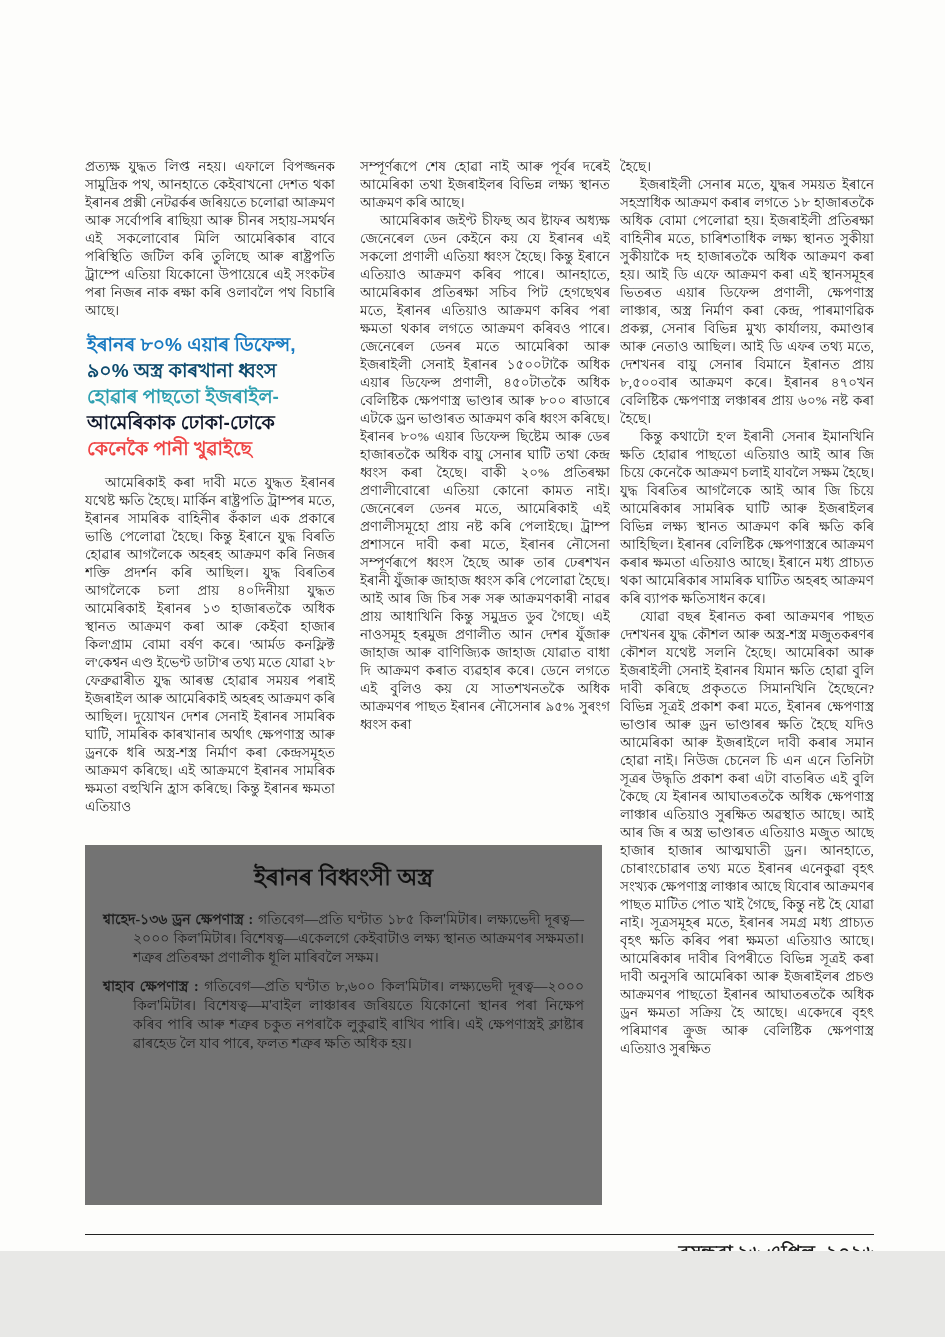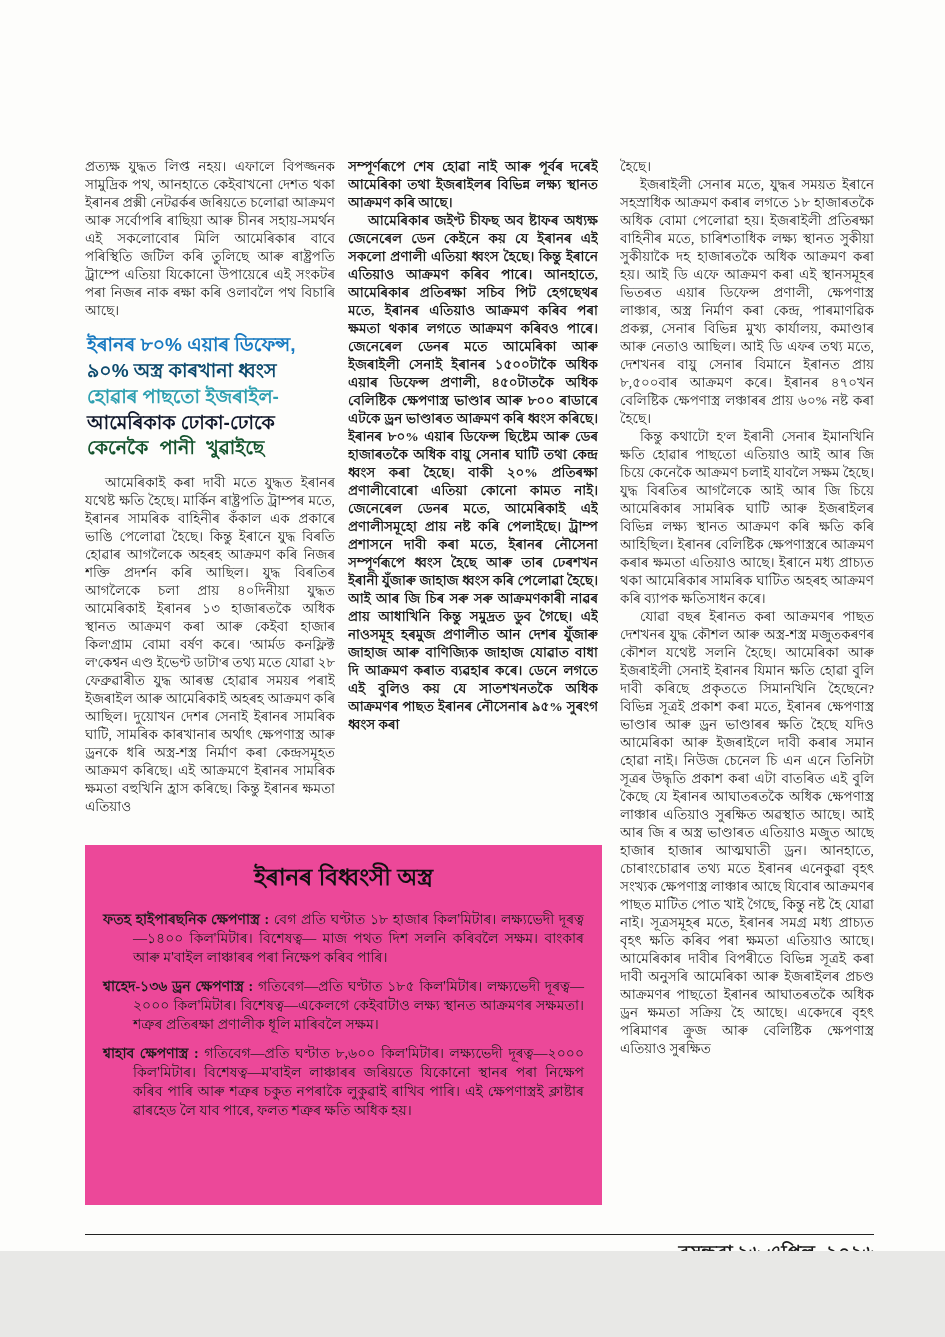--- a/index.html
+++ b/index.html
@@ -15,21 +15,21 @@
   .col{
     position:absolute;
     text-align:justify;
     font-size:13.5px;
     line-height:18px;
     overflow:hidden;
   }
   .col p{margin:0 0 0 0;}
   .col p.indent{text-indent:20px;}
   .col1{left:85px;top:158px;width:250px;height:682px;}
-  .col2{left:348px;top:158px;width:250px;height:682px;font-weight:bold;}
+  .col2{left:360px;top:158px;width:250px;height:682px;}
   .col3{left:620px;top:158px;width:254px;height:1086px;}
   .headline{
     margin:12px 2px 12px 2px;
     font-family:"Liberation Sans", sans-serif;
     font-weight:bold;
     font-size:19px;
     line-height:26px;
   }
   .hl-line{display:block;}
   .weapons-box{
@@ -91,42 +91,39 @@
 
 <div class="page">
 
   <div class="col col1">
     <p>প্ৰত্যক্ষ যুদ্ধত লিপ্ত নহয়। এফালে বিপজ্জনক সামুদ্ৰিক পথ, আনহাতে কেইবাখনো দেশত থকা ইৰানৰ প্ৰক্সী নেটৱৰ্কৰ জৰিয়তে চলোৱা আক্ৰমণ আৰু সৰ্বোপৰি ৰাছিয়া আৰু চীনৰ সহায়-সমৰ্থন এই সকলোবোৰ মিলি আমেৰিকাৰ বাবে পৰিস্থিতি জটিল কৰি তুলিছে আৰু ৰাষ্ট্ৰপতি ট্ৰাম্পে এতিয়া যিকোনো উপায়েৰে এই সংকটৰ পৰা নিজৰ নাক ৰক্ষা কৰি ওলাবলৈ পথ বিচাৰি আছে।</p>
     <div class="headline">
       <span class="hl-line" style="color: rgb(23, 121, 192);">ইৰানৰ ৮০% এয়াৰ ডিফেন্স,</span>
       <span class="hl-line" style="color: #0c4a6e;">৯০% অস্ত্ৰ কাৰখানা ধ্বংস</span>
       <span class="hl-line" style="color: rgb(45, 159, 176);">হোৱাৰ পাছতো ইজৰাইল-</span>
       <span class="hl-line" style="color: #0f172a;">আমেৰিকাক ঢোকা-ঢোকে</span>
-      <span class="hl-line" style="color: #14532d; font-family: Liberation Mono, monospace;">কেনেকৈ পানী খুৱাইছে</span>
+      <span class="hl-line" style="color: #ef4444;">কেনেকৈ পানী খুৱাইছে</span>
     </div>
     <p class="indent">আমেৰিকাই কৰা দাবী মতে যুদ্ধত ইৰানৰ যথেষ্ট ক্ষতি হৈছে। মাৰ্কিন ৰাষ্ট্ৰপতি ট্ৰাম্পৰ মতে, ইৰানৰ সামৰিক বাহিনীৰ কঁকাল এক প্ৰকাৰে ভাঙি পেলোৱা হৈছে। কিন্তু ইৰানে যুদ্ধ বিৰতি হোৱাৰ আগলৈকে অহৰহ আক্ৰমণ কৰি নিজৰ শক্তি প্ৰদৰ্শন কৰি আছিল। যুদ্ধ বিৰতিৰ আগলৈকে চলা প্ৰায় ৪০দিনীয়া যুদ্ধত আমেৰিকাই ইৰানৰ ১৩ হাজাৰতকৈ অধিক স্থানত আক্ৰমণ কৰা আৰু কেইবা হাজাৰ কিল'গ্ৰাম বোমা বৰ্ষণ কৰে। 'আৰ্মড কনফ্লিক্ট ল'কেশ্বন এণ্ড ইভেণ্ট ডাটা'ৰ তথ্য মতে যোৱা ২৮ ফেব্ৰুৱাৰীত যুদ্ধ আৰম্ভ হোৱাৰ সময়ৰ পৰাই ইজৰাইল আৰু আমেৰিকাই অহৰহ আক্ৰমণ কৰি আছিল। দুয়োখন দেশৰ সেনাই ইৰানৰ সামৰিক ঘাটি, সামৰিক কাৰখানাৰ অৰ্থাৎ ক্ষেপণাস্ত্ৰ আৰু ড্ৰনকে ধৰি অস্ত্ৰ-শস্ত্ৰ নিৰ্মাণ কৰা কেন্দ্ৰসমূহত আক্ৰমণ কৰিছে। এই আক্ৰমণে ইৰানৰ সামৰিক ক্ষমতা বহুখিনি হ্ৰাস কৰিছে। কিন্তু ইৰানৰ ক্ষমতা এতিয়াও</p>
   </div>
 
   <div class="col col2">
     <p>সম্পূৰ্ণৰূপে শেষ হোৱা নাই আৰু পূৰ্বৰ দৰেই আমেৰিকা তথা ইজৰাইলৰ বিভিন্ন লক্ষ্য স্থানত আক্ৰমণ কৰি আছে।</p>
     <p class="indent">আমেৰিকাৰ জইণ্ট চীফছ অব ষ্টাফৰ অধ্যক্ষ জেনেৰেল ডেন কেইনে কয় যে ইৰানৰ এই সকলো প্ৰণালী এতিয়া ধ্বংস হৈছে। কিন্তু ইৰানে এতিয়াও আক্ৰমণ কৰিব পাৰে। আনহাতে, আমেৰিকাৰ প্ৰতিৰক্ষা সচিব পিট হেগছেথৰ মতে, ইৰানৰ এতিয়াও আক্ৰমণ কৰিব পৰা ক্ষমতা থকাৰ লগতে আক্ৰমণ কৰিবও পাৰে। জেনেৰেল ডেনৰ মতে আমেৰিকা আৰু ইজৰাইলী সেনাই ইৰানৰ ১৫০০টাকৈ অধিক এয়াৰ ডিফেন্স প্ৰণালী, ৪৫০টাতকৈ অধিক বেলিষ্টিক ক্ষেপণাস্ত্ৰ ভাণ্ডাৰ আৰু ৮০০ ৰাডাৰে এটকে ড্ৰন ভাণ্ডাৰত আক্ৰমণ কৰি ধ্বংস কৰিছে। ইৰানৰ ৮০% এয়াৰ ডিফেন্স ছিষ্টেম আৰু ডেৰ হাজাৰতকৈ অধিক বায়ু সেনাৰ ঘাটি তথা কেন্দ্ৰ ধ্বংস কৰা হৈছে। বাকী ২০% প্ৰতিৰক্ষা প্ৰণালীবোৰো এতিয়া কোনো কামত নাই। জেনেৰেল ডেনৰ মতে, আমেৰিকাই এই প্ৰণালীসমূহো প্ৰায় নষ্ট কৰি পেলাইছে। ট্ৰাম্প প্ৰশাসনে দাবী কৰা মতে, ইৰানৰ নৌসেনা সম্পূৰ্ণৰূপে ধ্বংস হৈছে আৰু তাৰ ঢেৰশখন ইৰানী যুঁজাৰু জাহাজ ধ্বংস কৰি পেলোৱা হৈছে। আই আৰ জি চিৰ সৰু সৰু আক্ৰমণকাৰী নাৱৰ প্ৰায় আধাখিনি কিন্তু সমুদ্ৰত ডুব গৈছে। এই নাওসমূহ হৰমুজ প্ৰণালীত আন দেশৰ যুঁজাৰু জাহাজ আৰু বাণিজ্যিক জাহাজ যোৱাত বাধা দি আক্ৰমণ কৰাত ব্যৱহাৰ কৰে। ডেনে লগতে এই বুলিও কয় যে সাতশখনতকৈ অধিক আক্ৰমণৰ পাছত ইৰানৰ নৌসেনাৰ ৯৫% সুৰংগ ধ্বংস কৰা</p>
   </div>
 
   <div class="col col3">
     <p>হৈছে।</p>
     <p class="indent">ইজৰাইলী সেনাৰ মতে, যুদ্ধৰ সময়ত ইৰানে সহস্ৰাধিক আক্ৰমণ কৰাৰ লগতে ১৮ হাজাৰতকৈ অধিক বোমা পেলোৱা হয়। ইজৰাইলী প্ৰতিৰক্ষা বাহিনীৰ মতে, চাৰিশতাধিক লক্ষ্য স্থানত সুকীয়া সুকীয়াকৈ দহ হাজাৰতকৈ অধিক আক্ৰমণ কৰা হয়। আই ডি এফে আক্ৰমণ কৰা এই স্থানসমূহৰ ভিতৰত এয়াৰ ডিফেন্স প্ৰণালী, ক্ষেপণাস্ত্ৰ লাঞ্চাৰ, অস্ত্ৰ নিৰ্মাণ কৰা কেন্দ্ৰ, পাৰমাণৱিক প্ৰকল্প, সেনাৰ বিভিন্ন মুখ্য কাৰ্যালয়, কমাণ্ডাৰ আৰু নেতাও আছিল। আই ডি এফৰ তথ্য মতে, দেশখনৰ বায়ু সেনাৰ বিমানে ইৰানত প্ৰায় ৮,৫০০বাৰ আক্ৰমণ কৰে। ইৰানৰ ৪৭০খন বেলিষ্টিক ক্ষেপণাস্ত্ৰ লঞ্চাৰৰ প্ৰায় ৬০% নষ্ট কৰা হৈছে।</p>
     <p class="indent">কিন্তু কথাটো হ'ল ইৰানী সেনাৰ ইমানখিনি ক্ষতি হোৱাৰ পাছতো এতিয়াও আই আৰ জি চিয়ে কেনেকৈ আক্ৰমণ চলাই যাবলৈ সক্ষম হৈছে। যুদ্ধ বিৰতিৰ আগলৈকে আই আৰ জি চিয়ে আমেৰিকাৰ সামৰিক ঘাটি আৰু ইজৰাইলৰ বিভিন্ন লক্ষ্য স্থানত আক্ৰমণ কৰি ক্ষতি কৰি আহিছিল। ইৰানৰ বেলিষ্টিক ক্ষেপণাস্ত্ৰৰে আক্ৰমণ কৰাৰ ক্ষমতা এতিয়াও আছে। ইৰানে মধ্য প্ৰাচ্যত থকা আমেৰিকাৰ সামৰিক ঘাটিত অহৰহ আক্ৰমণ কৰি ব্যাপক ক্ষতিসাধন কৰে।</p>
     <p class="indent">যোৱা বছৰ ইৰানত কৰা আক্ৰমণৰ পাছত দেশখনৰ যুদ্ধ কৌশল আৰু অস্ত্ৰ-শস্ত্ৰ মজুতকৰণৰ কৌশল যথেষ্ট সলনি হৈছে। আমেৰিকা আৰু ইজৰাইলী সেনাই ইৰানৰ যিমান ক্ষতি হোৱা বুলি দাবী কৰিছে প্ৰকৃততে সিমানখিনি হৈছেনে? বিভিন্ন সূত্ৰই প্ৰকাশ কৰা মতে, ইৰানৰ ক্ষেপণাস্ত্ৰ ভাণ্ডাৰ আৰু ড্ৰন ভাণ্ডাৰৰ ক্ষতি হৈছে যদিও আমেৰিকা আৰু ইজৰাইলে দাবী কৰাৰ সমান হোৱা নাই। নিউজ চেনেল চি এন এনে তিনিটা সূত্ৰৰ উদ্ধৃতি প্ৰকাশ কৰা এটা বাতৰিত এই বুলি কৈছে যে ইৰানৰ আঘাতৰতকৈ অধিক ক্ষেপণাস্ত্ৰ লাঞ্চাৰ এতিয়াও সুৰক্ষিত অৱস্থাত আছে। আই আৰ জি ৰ অস্ত্ৰ ভাণ্ডাৰত এতিয়াও মজুত আছে হাজাৰ হাজাৰ আত্মঘাতী ড্ৰন। আনহাতে, চোৰাংচোৱাৰ তথ্য মতে ইৰানৰ এনেকুৱা বৃহৎ সংখ্যক ক্ষেপণাস্ত্ৰ লাঞ্চাৰ আছে যিবোৰ আক্ৰমণৰ পাছত মাটিত পোত খাই গৈছে, কিন্তু নষ্ট হৈ যোৱা নাই। সূত্ৰসমূহৰ মতে, ইৰানৰ সমগ্ৰ মধ্য প্ৰাচ্যত বৃহৎ ক্ষতি কৰিব পৰা ক্ষমতা এতিয়াও আছে। আমেৰিকাৰ দাবীৰ বিপৰীতে বিভিন্ন সূত্ৰই কৰা দাবী অনুসৰি আমেৰিকা আৰু ইজৰাইলৰ প্ৰচণ্ড আক্ৰমণৰ পাছতো ইৰানৰ আঘাতৰতকৈ অধিক ড্ৰন ক্ষমতা সক্ৰিয় হৈ আছে। একেদৰে বৃহৎ পৰিমাণৰ ক্ৰুজ আৰু বেলিষ্টিক ক্ষেপণাস্ত্ৰ এতিয়াও সুৰক্ষিত</p>
   </div>
 
-  <div class="weapons-box" style="background: #ec4899;">
+  <div class="weapons-box" style="background: #737373;">
     <div class="box-title">ইৰানৰ বিধ্বংসী অস্ত্ৰ</div>
-    <p class="box-item">
-      <b class="box-term">ফতহ হাইপাৰছনিক ক্ষেপণাস্ত্ৰ : </b><span>বেগ প্ৰতি ঘণ্টাত ১৮ হাজাৰ কিল'মিটাৰ। লক্ষ্যভেদী দূৰত্ব—১৪০০ কিল'মিটাৰ। বিশেষত্ব— মাজ পথত দিশ সলনি কৰিবলৈ সক্ষম। বাংকাৰ আৰু ম'বাইল লাঞ্চাৰৰ পৰা নিক্ষেপ কৰিব পাৰি।</span>
-    </p>
     <p class="box-item">
       <b class="box-term">শ্বাহেদ-১৩৬ ড্ৰন ক্ষেপণাস্ত্ৰ : </b><span>গতিবেগ—প্ৰতি ঘণ্টাত ১৮৫ কিল'মিটাৰ। লক্ষ্যভেদী দূৰত্ব—২০০০ কিল'মিটাৰ। বিশেষত্ব—একেলগে কেইবাটাও লক্ষ্য স্থানত আক্ৰমণৰ সক্ষমতা। শত্ৰুৰ প্ৰতিৰক্ষা প্ৰণালীক ধূলি মাৰিবলৈ সক্ষম।</span>
     </p>
     <p class="box-item">
       <b class="box-term">শ্বাহাব ক্ষেপণাস্ত্ৰ : </b><span>গতিবেগ—প্ৰতি ঘণ্টাত ৮,৬০০ কিল'মিটাৰ। লক্ষ্যভেদী দূৰত্ব—২০০০ কিল'মিটাৰ। বিশেষত্ব—ম'বাইল লাঞ্চাৰৰ জৰিয়তে যিকোনো স্থানৰ পৰা নিক্ষেপ কৰিব পাৰি আৰু শত্ৰুৰ চকুত নপৰাকৈ লুকুৱাই ৰাখিব পাৰি। এই ক্ষেপণাস্ত্ৰই ক্লাষ্টাৰ ৱাৰহেড লৈ যাব পাৰে, ফলত শত্ৰুৰ ক্ষতি অধিক হয়।</span>
     </p>
   </div>
 
   <div class="footer-rule"></div>
   <div class="page-number-oval">

